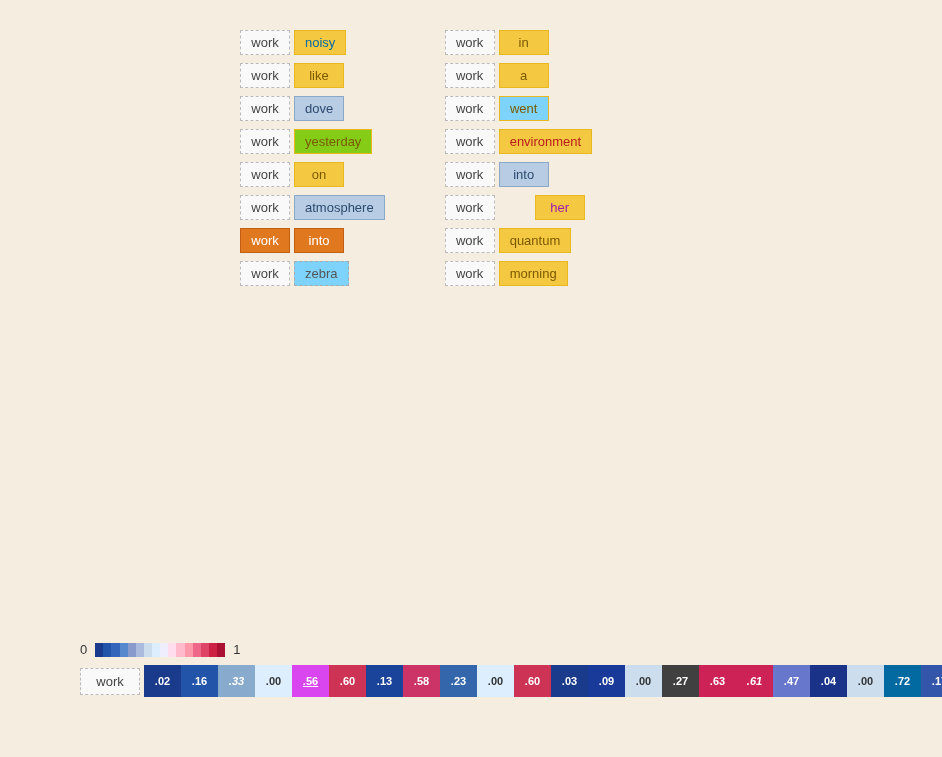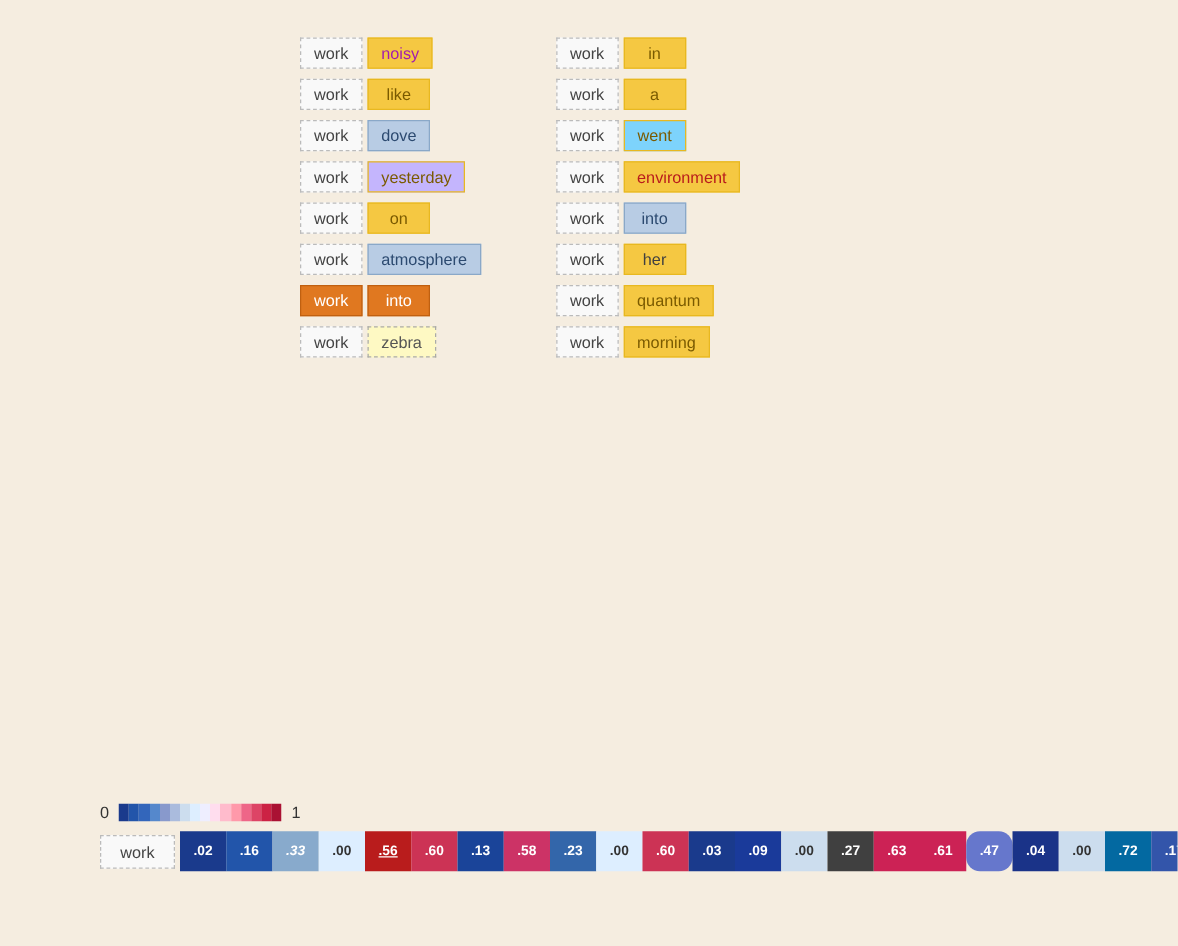--- a/index.html
+++ b/index.html
@@ -39,36 +39,36 @@
       min-width: 50px;
       text-align: center;
     }
 
     .word-box.work-plain {
       background: #f9f9f9;
       border: 1px dashed #bbb;
     }
 
     
-    .color-noisy    { background: #f5c842; border: 1.5px solid #e8b820; color: #a21caf; }
+    .color-noisy    { background: #f5c842; border: 1.5px solid #e8b820; color: #0369a1; }
     .color-like     { background: #f5c842; border: 1.5px solid #e8b820; color: #7a5a00; }
     .color-dove     { background: #b8cce4; border: 1.5px solid #8aa8c8; color: #2c4a70; }
-    .color-yesterday{ background: #c4b5fd; border: 1.5px solid #e8b820; color: #7a5a00; }
+    .color-yesterday{ background: #84cc16; border: 1.5px solid #e8b820; color: #7a5a00; }
     .color-on       { background: #f5c842; border: 1.5px solid #e8b820; color: #7a5a00; }
     .color-atmosphere{ background: #b8cce4; border: 1.5px solid #8aa8c8; color: #2c4a70; }
     .color-into-work { background: #e07820; border: 1.5px solid #c06010; color: #fff; }
     .color-into     { background: #e07820; border: 1.5px solid #c06010; color: #fff; }
-    .color-zebra    { background: #fef9c3; border: 1.5px dashed #aaa; color: #555; }
+    .color-zebra    { background: #7dd3fc; border: 1.5px dashed #aaa; color: #555; }
 
     .color-in       { background: #f5c842; border: 1.5px solid #e8b820; color: #7a5a00; }
     .color-a        { background: #f5c842; border: 1.5px solid #e8b820; color: #7a5a00; }
     .color-went     { background: #7dd3fc; border: 1.5px solid #e8b820; color: #7a5a00; }
     .color-environment { background: #f5c842; border: 1.5px solid #e8b820; color: #b91c1c; }
     .color-polka    { background: #b8cce4; border: 1.5px solid #8aa8c8; color: #2c4a70; }
-    .color-her      { background: #f5c842; border: 1.5px solid #e8b820; color: #404040; }
+    .color-her      { background: #f5c842; border: 1.5px solid #e8b820; color: #a21caf; margin-left: 36px; }
     .color-quantum  { background: #f5c842; border: 1.5px solid #e8b820; color: #7a5a00; }
     .color-morning  { background: #f5c842; border: 1.5px solid #e8b820; color: #7a5a00; }
 
     
     .bottom-section {
       position: absolute;
       bottom: 60px;
       left: 80px;
       right: 0;
     }
@@ -229,33 +229,33 @@
       </div>
     <span class="legend-label">1</span>
   </div>
   <div class="color-bar-container">
     <div class="work-label-box">work</div>
     <div class="color-cells" id="color-cells">
         <div class="color-cell" style="background: rgb(26, 58, 140);">.02</div>
         <div class="color-cell" style="background: rgb(34, 85, 170);">.16</div>
         <div class="color-cell" style="background: rgb(136, 170, 204); font-style: italic;">.33</div>
         <div class="color-cell dark-text" style="background: rgb(221, 238, 255);">.00</div>
-        <div class="color-cell" style="background: #b91c1c; text-decoration: underline;">.56</div>
+        <div class="color-cell" style="background: #d946ef; text-decoration: underline;">.56</div>
         <div class="color-cell" style="background: rgb(204, 51, 85);">.60</div>
         <div class="color-cell" style="background: rgb(26, 68, 153);">.13</div>
         <div class="color-cell" style="background: rgb(204, 51, 102);">.58</div>
         <div class="color-cell" style="background: rgb(51, 102, 170);">.23</div>
         <div class="color-cell dark-text" style="background: rgb(221, 238, 255);">.00</div>
         <div class="color-cell" style="background: rgb(204, 51, 85);">.60</div>
         <div class="color-cell" style="background: rgb(26, 58, 140);">.03</div>
         <div class="color-cell" style="background: rgb(26, 58, 154);">.09</div>
         <div class="color-cell dark-text" style="background: rgb(204, 221, 238);">.00</div>
         <div class="color-cell" style="background: #404040;">.27</div>
         <div class="color-cell" style="background: rgb(204, 34, 85);">.63</div>
-        <div class="color-cell" style="background: rgb(204, 34, 85);">.61</div>
-        <div class="color-cell" style="background: rgb(102, 119, 204); border-radius: 11px;">.47</div>
+        <div class="color-cell" style="background: rgb(204, 34, 85); font-style: italic;">.61</div>
+        <div class="color-cell" style="background: rgb(102, 119, 204);">.47</div>
         <div class="color-cell" style="background: rgb(26, 51, 136);">.04</div>
         <div class="color-cell dark-text" style="background: rgb(204, 221, 238);">.00</div>
         <div class="color-cell" style="background: #0369a1;">.72</div>
         <div class="color-cell" style="background: rgb(51, 85, 170);">.17</div>
       </div>
   </div>
 </div>
 
 </body></html>

